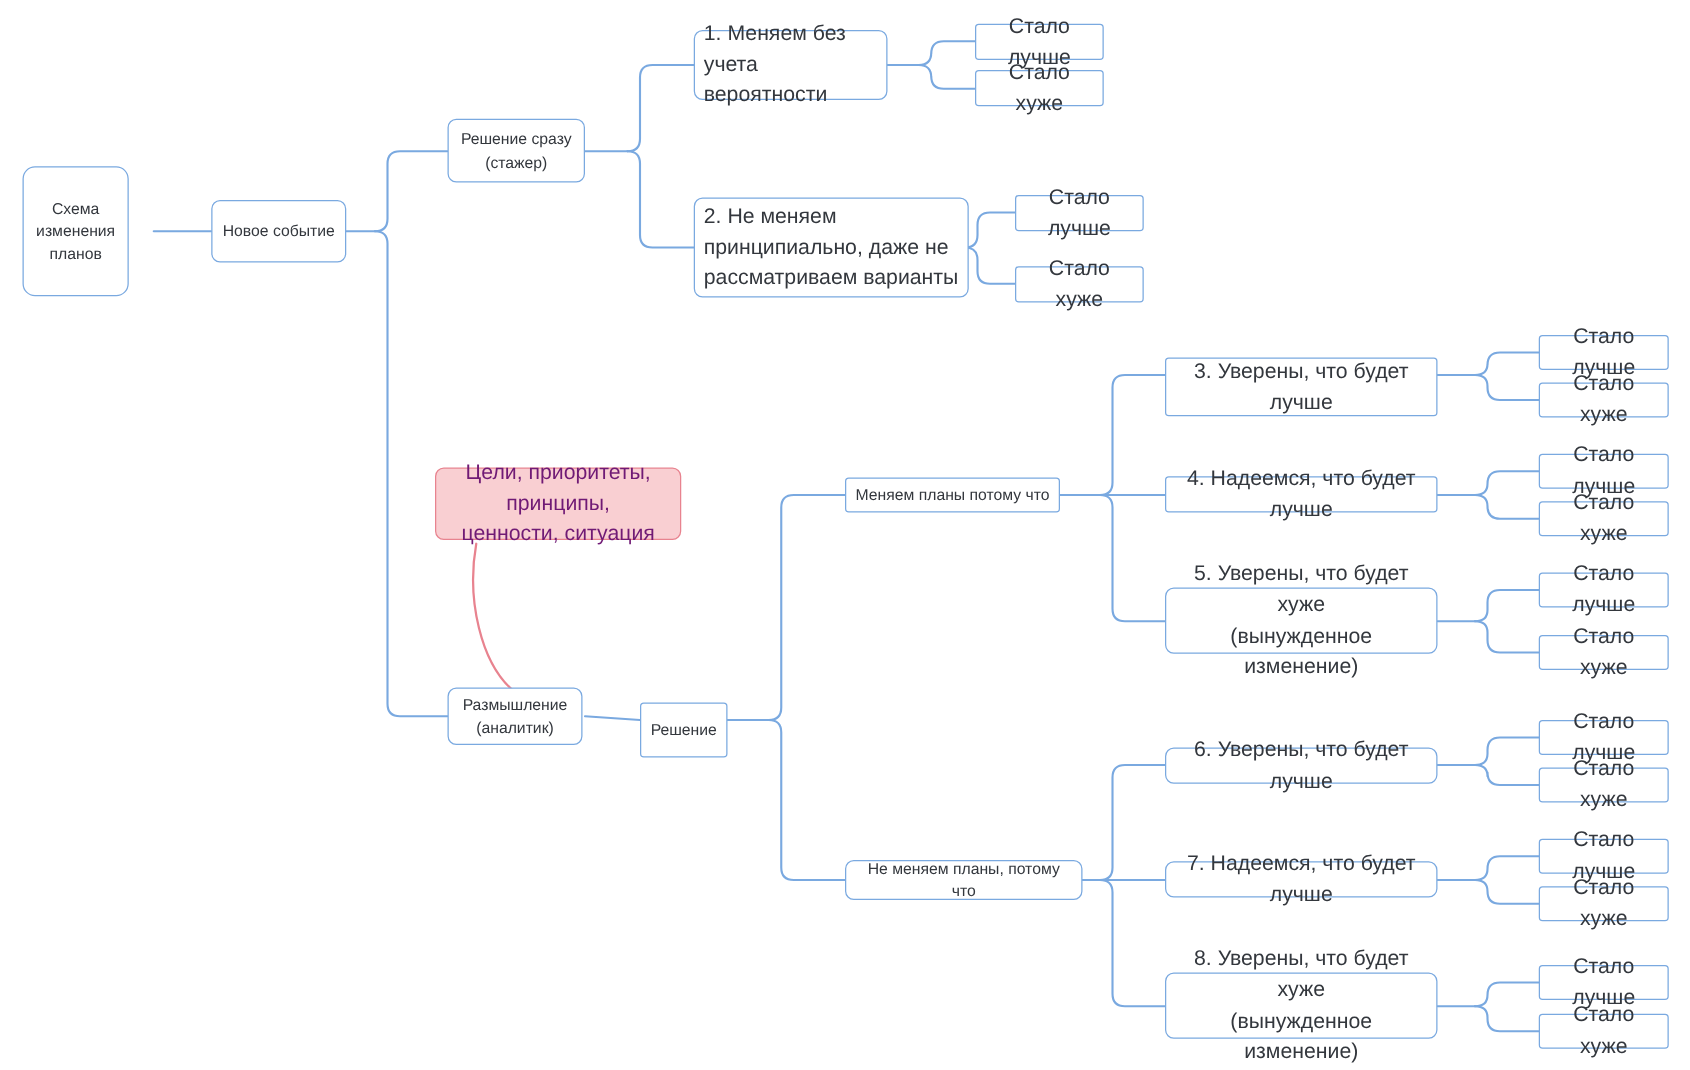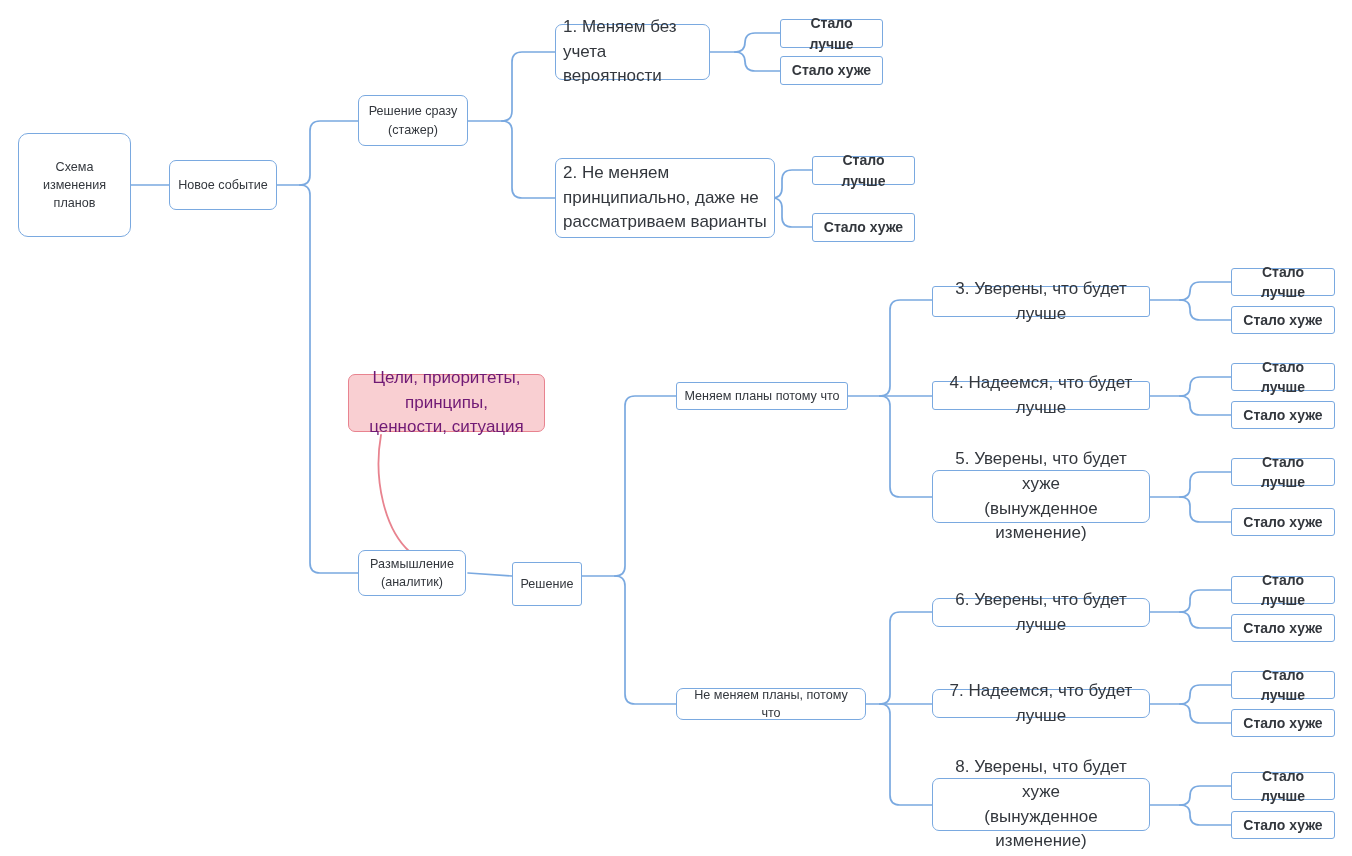--- a/index.html
+++ b/index.html
@@ -46,21 +46,21 @@
     color:#701a75;
     border-radius:7px;
     border-width:1.8px;
   }
   .node .txt{
     display:block;
     white-space:pre-line;
   }
   .fs13{font-size:12.6px;text-align:center;}
   .fs125{font-size:17px;}
-  .fs12{font-size:14px;font-weight:bold;}
+  .fs12{font-size:17px;}
   .lead{ text-align:left; }
 </style>
 </head>
 <body>
 
 <div id="canvas">
 
   <svg id="links" viewBox="0 0 1352 856" width="1352" height="856" xmlns="http://www.w3.org/2000/svg" fill="none">
     <g stroke="#7aa9e0" stroke-width="1.7" stroke-linecap="round" stroke-linejoin="round" fill="none">
 
@@ -119,21 +119,21 @@
       <path d="M1180,704 Q1190,704 1190,713 L1190,713 Q1190,723 1200,723 L1231,723"></path>
 
       <path d="M1150,805 L1180,805"></path>
       <path d="M1180,805 Q1190,805 1190,796 L1190,796 Q1190,786 1200,786 L1231,786"></path>
       <path d="M1180,805 Q1190,805 1190,814 L1190,815 Q1190,825 1200,825 L1231,825"></path>
     </g>
 
     <path d="M381,435 C373,480 385,530 410,552" stroke="#e8838f" stroke-width="1.8" fill="none" stroke-linecap="round"></path>
   </svg>
 
-  <div class="node root fs13" style="left:18px;top:133px;width:113px;height:104px;">
+  <div class="node root fs13" style="left:18px;top:133px;width:85px;height:104px;">
     <span class="txt">Схема
 изменения
 планов</span>
   </div>
 
   <div class="node soft fs13" style="left:169px;top:160px;width:108px;height:50px;">
     <span class="txt">Новое событие</span>
   </div>
 
   <div class="node soft fs13" style="left:358px;top:95px;width:110px;height:51px;">
@@ -181,21 +181,21 @@
   </div>
 
   <div class="node fs13" style="left:676px;top:382px;width:172px;height:28px;">
     <span class="txt">Меняем планы потому что</span>
   </div>
 
   <div class="node soft fs13" style="left:676px;top:688px;width:190px;height:32px;">
     <span class="txt">Не меняем планы, потому что</span>
   </div>
 
-  <div class="node fs125" style="left:932px;top:286px;width:218px;height:31px;">
+  <div class="node fs125" style="left:932px;top:286px;width:218px;height:47px;">
     <span class="txt">3.  Уверены, что будет лучше</span>
   </div>
   <div class="node fs125" style="left:932px;top:381px;width:218px;height:29px;">
     <span class="txt">4.  Надеемся, что будет лучше</span>
   </div>
   <div class="node soft fs125" style="left:932px;top:470px;width:218px;height:53px;">
     <span class="txt">5.  Уверены, что будет хуже
 (вынужденное изменение)</span>
   </div>
 

